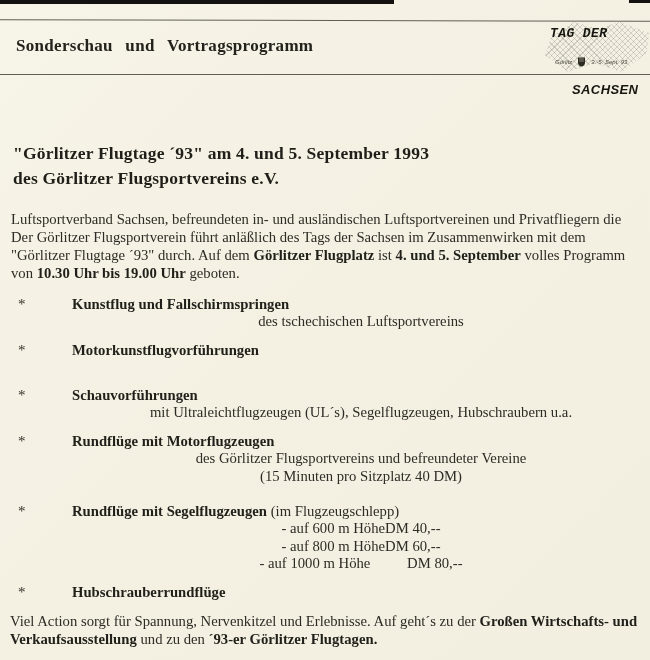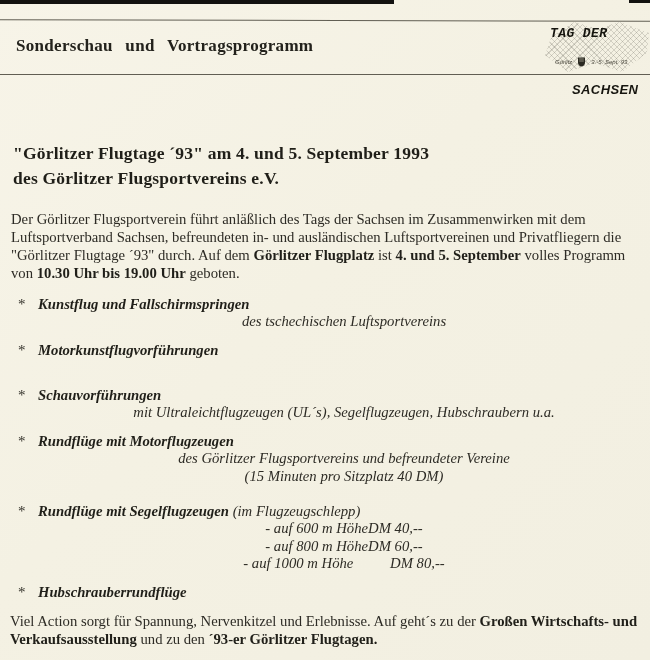--- a/index.html
+++ b/index.html
@@ -46,21 +46,21 @@
   
   .doc-title{position:absolute;left:13px;top:141px;
     font-size:17.5px;font-weight:bold;line-height:25px;color:#1f1e18;letter-spacing:0.2px;}
   
   .intro{position:absolute;left:11px;top:210px;width:632px;
     font-size:14.7px;line-height:18.1px;white-space:nowrap;}
   .intro b,.closing b{color:#201f19;}
   
   .item{position:absolute;left:0;width:650px;font-size:14.7px;line-height:17.3px;}
   .item .bullet{position:absolute;left:18px;top:0;font-size:15px;color:#33312a;}
-  .item .body{margin-left:38px;font-style:italic;}
+  .item .body{margin-left:72px;}
   .item .title{font-weight:bold;color:#201f19;}
   .item .line{white-space:pre;text-align:center;}
   
   .closing{position:absolute;left:10px;top:612px;width:636px;
     font-size:14.7px;line-height:18.3px;white-space:nowrap;}
 </style>
 </head>
 <body>
 
 <div class="page">
@@ -87,22 +87,22 @@
   </div>
 
   <div class="rule rule-bottom"></div>
 
   <div class="doc-title">
     <div>"Görlitzer Flugtage ´93" am 4. und 5. September 1993</div>
     <div>des Görlitzer Flugsportvereins e.V.</div>
   </div>
 
   <div class="intro">
+    <div>Luftsportverband Sachsen, befreundeten in- und ausländischen Luftsportvereinen und Privatfliegern die</div>
     <div>Der Görlitzer Flugsportverein führt anläßlich des Tags der Sachsen im Zusammenwirken mit dem</div>
-    <div>Luftsportverband Sachsen, befreundeten in- und ausländischen Luftsportvereinen und Privatfliegern die</div>
     <div><span>"Görlitzer Flugtage ´93" durch. Auf dem </span><b>Görlitzer Flugplatz</b><span> ist </span><b>4. und 5. September</b><span> volles Programm</span></div>
     <div><span>von </span><b>10.30 Uhr bis 19.00 Uhr</b><span> geboten.</span></div>
   </div>
 
   <div class="item" style="top:296px">
     <span class="bullet">*</span>
     <div class="body">
       <div><span class="title">Kunstflug und Fallschirmspringen</span><span></span></div>
       <div class="line">des tschechischen Luftsportvereins</div>
     </div>

